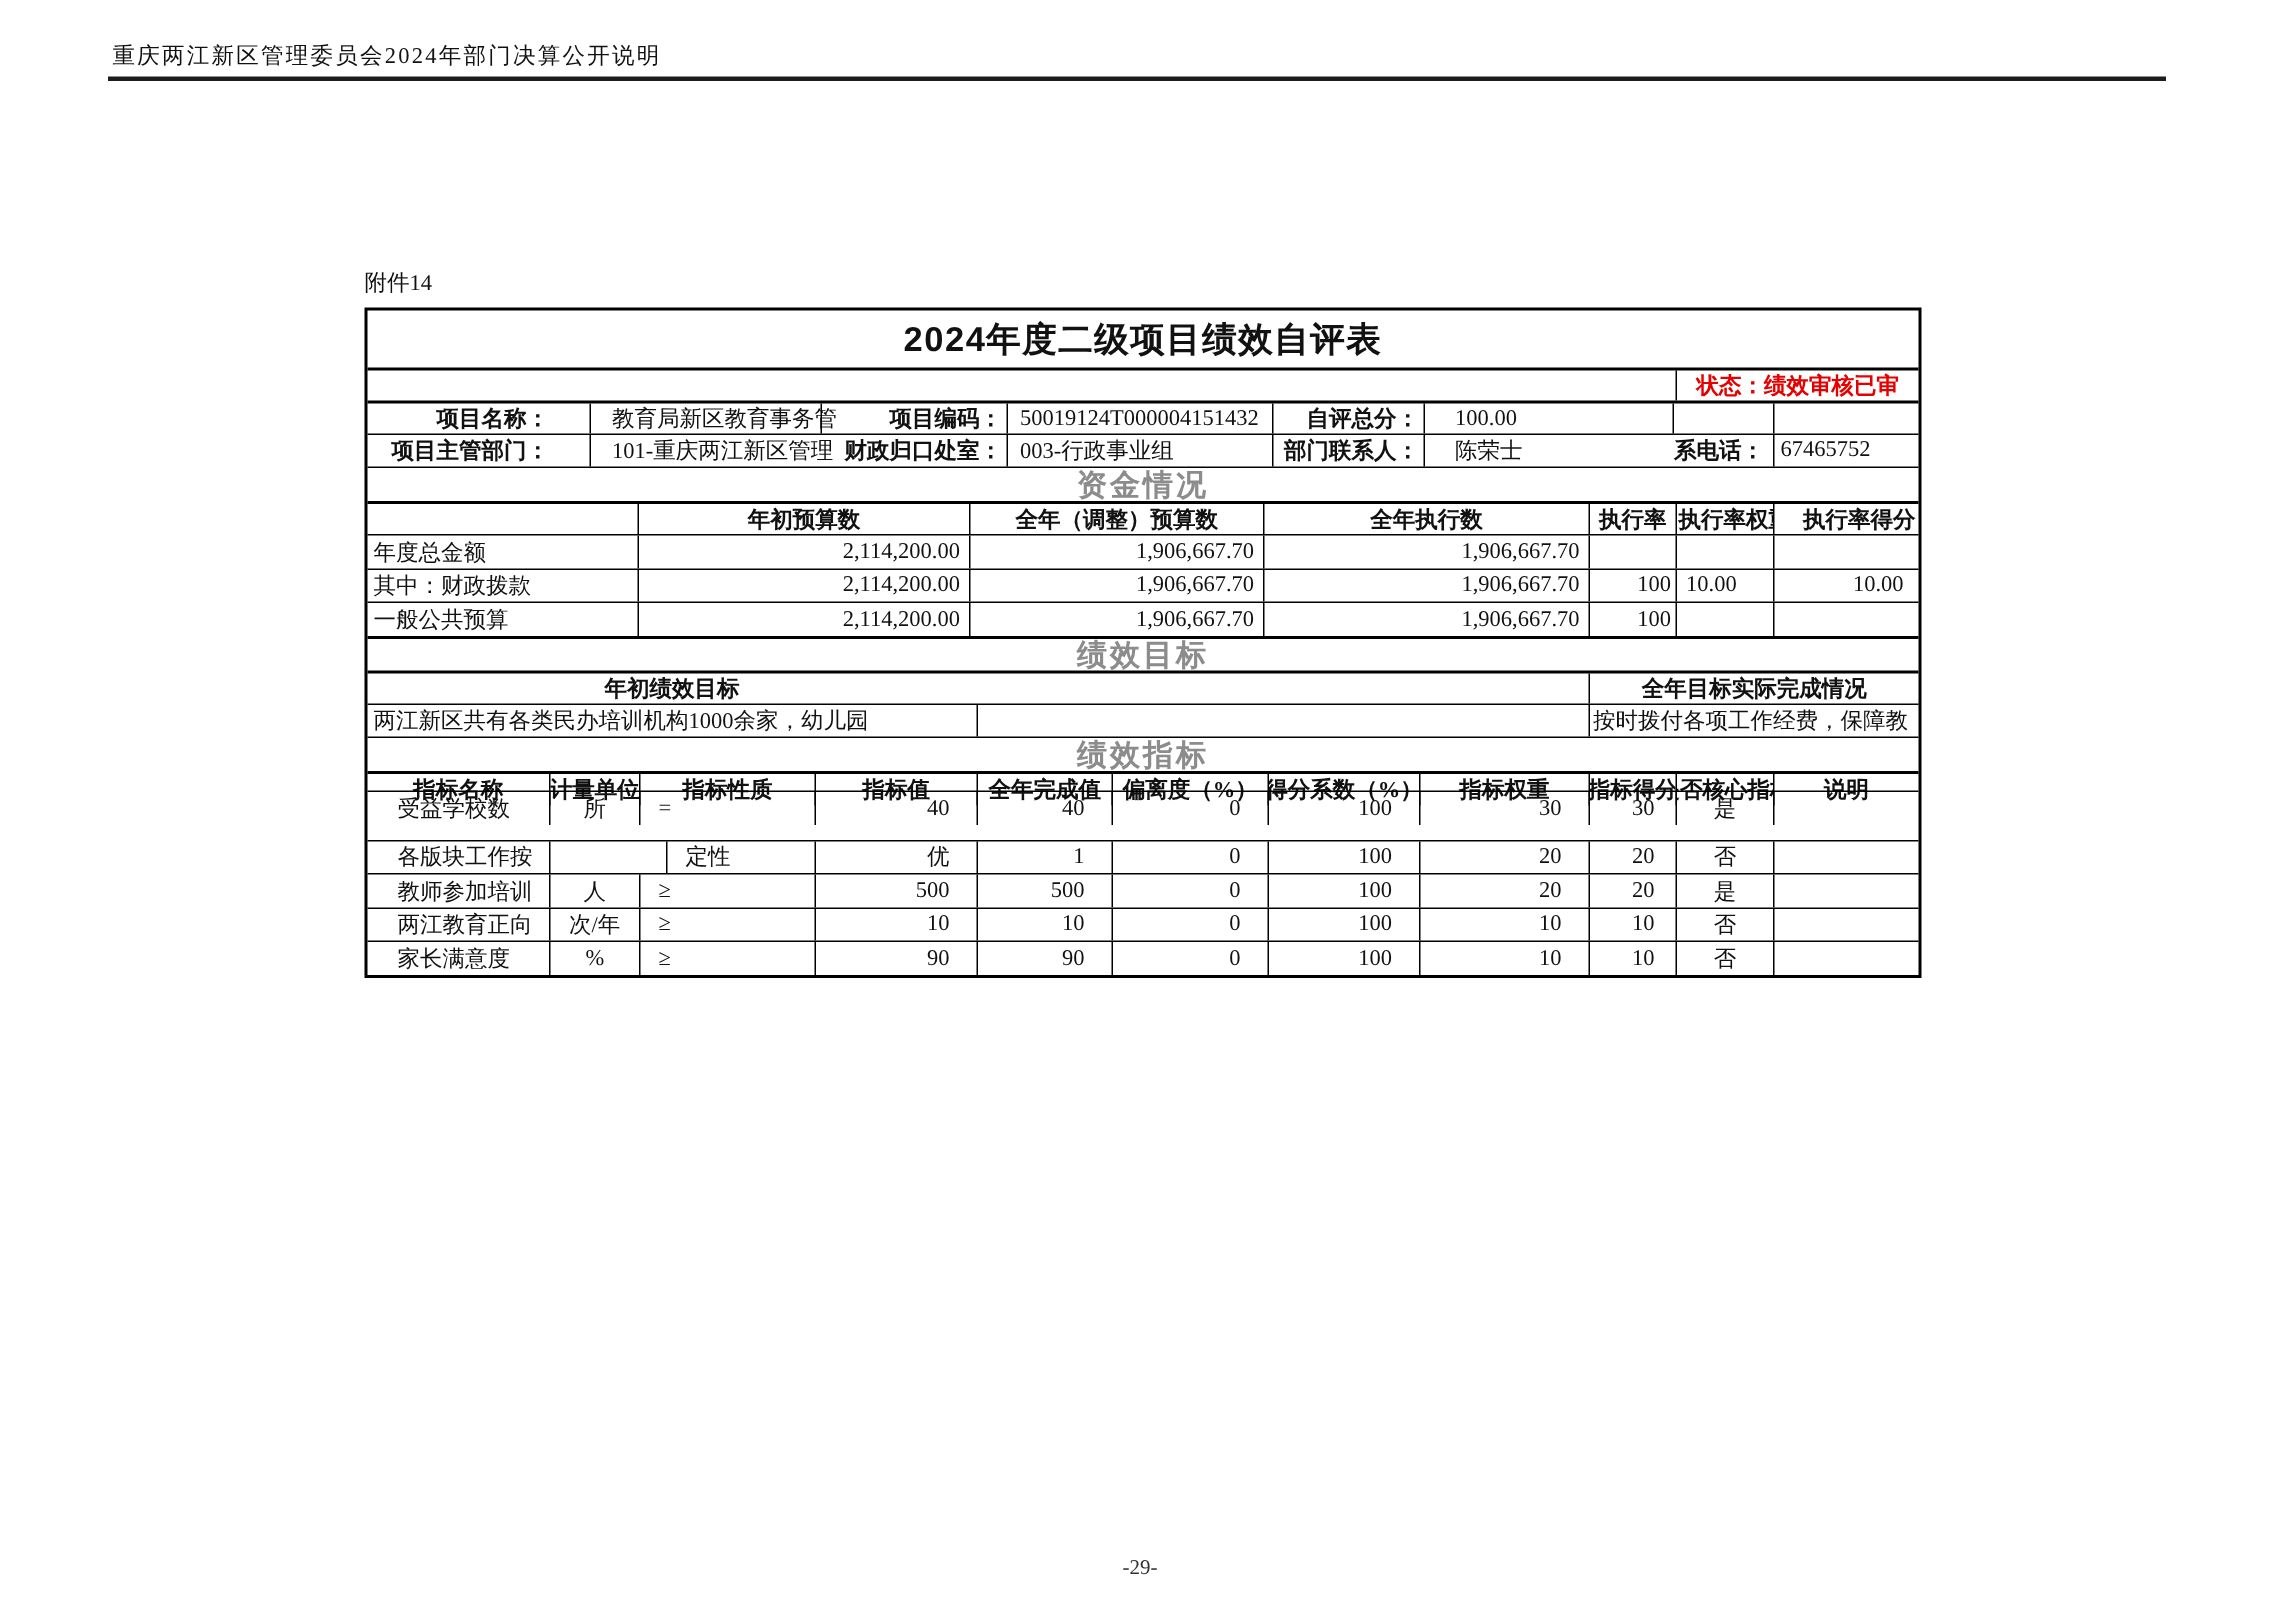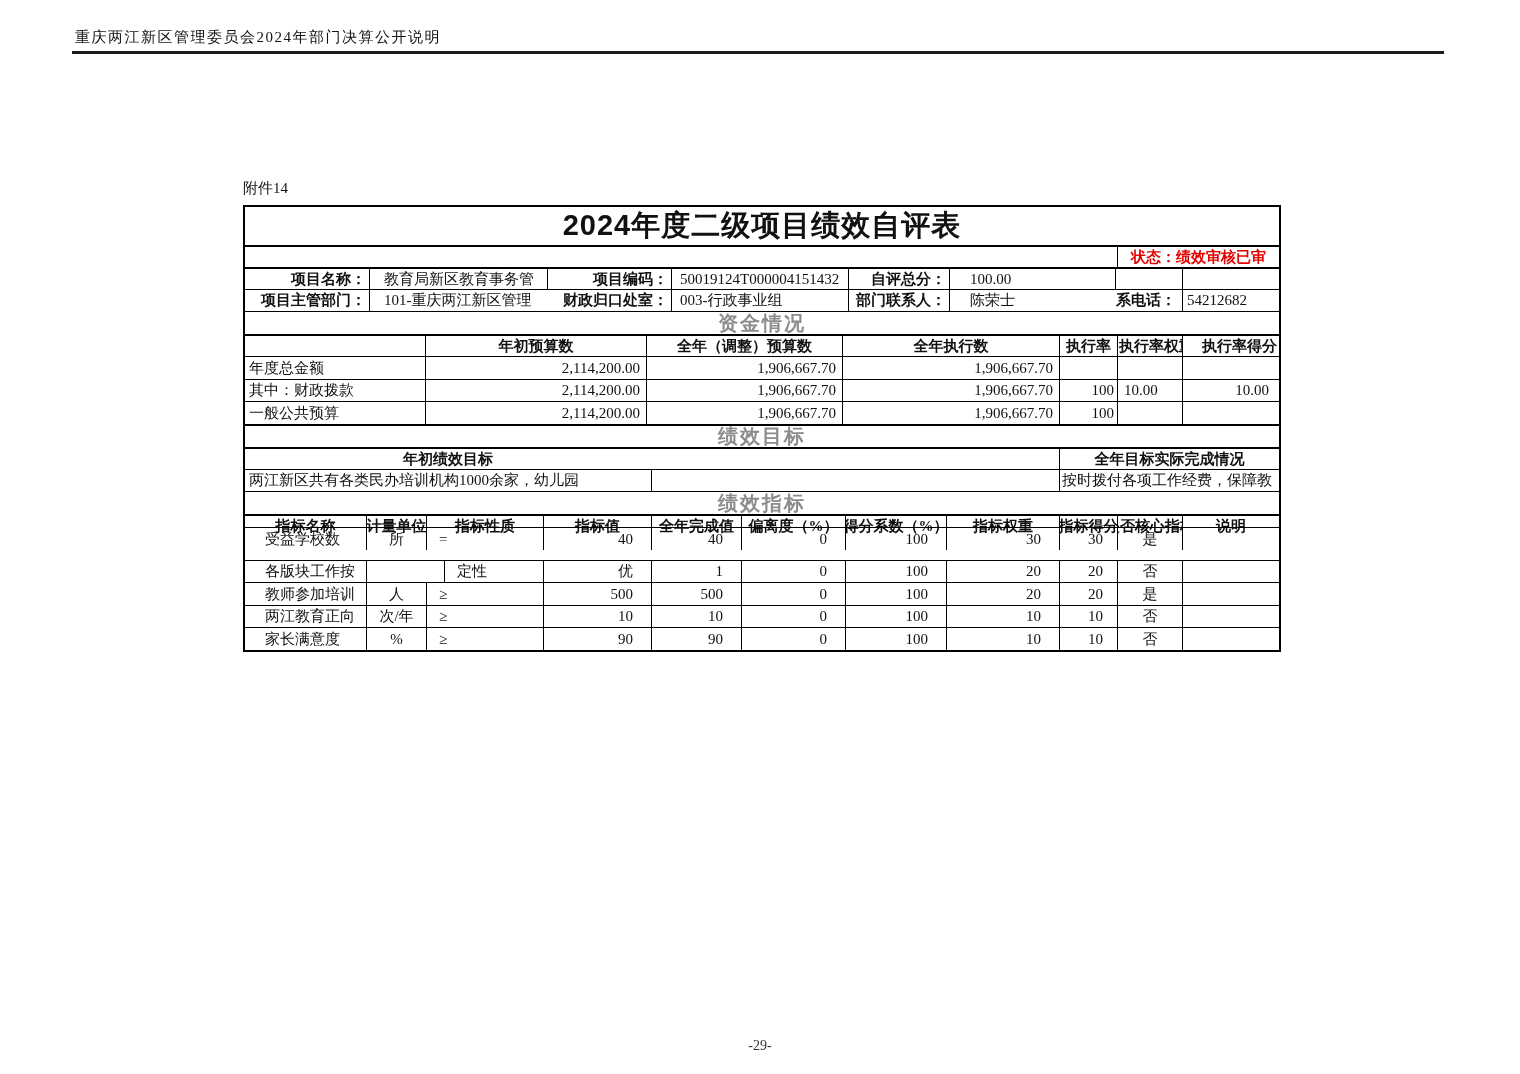--- a/index.html
+++ b/index.html
@@ -15,24 +15,24 @@
   .row.nt{border-top:none;}
   .row.thick{border-top-width:2px;}
   .c{position:absolute;top:0;bottom:0;border-left:1px solid #000;box-sizing:border-box;
      display:flex;align-items:center;overflow:hidden;white-space:nowrap;font-size:15px;}
   .c.nb{border-left:none;}
   .b{font-weight:bold;}
   .al{justify-content:flex-start;}
   .ar{justify-content:flex-end;}
   .ac{justify-content:center;}
   .p4l{padding-left:4px;}  .p6l{padding-left:6px;}  .p8l{padding-left:8px;}
-  .p14l{padding-left:14px;} .p20l{padding-left:20px;} .p12l{padding-left:12px;}
+  .p14l{padding-left:14px;margin-left:24px;} .p20l{padding-left:20px;} .p12l{padding-left:12px;}
   .p3r{padding-right:3px;} .p6r{padding-right:6px;} .p10r{padding-right:10px;}
   .p14r{padding-right:14px;} .p18r{padding-right:18px;}
-  .title-cell{font-family:"Liberation Sans", sans-serif;font-size:29px;font-weight:bold;letter-spacing:1px;}
+  .title-cell{font-family:"Liberation Sans", sans-serif;font-size:23px;font-weight:bold;letter-spacing:1px;}
   .sec-title{font-family:"Liberation Sans", sans-serif;font-size:20px;font-weight:bold;color:#8c8c8c;letter-spacing:2px;}
   .status{color:#e60000;font-weight:bold;}
   .hleft{justify-content:flex-start;padding-left:1px;}
 </style>
 </head>
 <body>
 
 <div class="page">
 
   <div class="doc-header">重庆两江新区管理委员会2024年部门决算公开说明</div>
@@ -62,21 +62,21 @@
     </div>
 
     <div class="row" style="top:82px;height:22px;">
       <div class="c nb ar p3r b" style="left:0;width:124px;">项目主管部门：</div>
       <div class="c al p14l" style="left:124px;width:178px;text-align:center;">101-重庆两江新区管理</div>
       <div class="c nb ar p3r b" style="left:302px;width:124px;">财政归口处室：</div>
       <div class="c al p8l" style="left:426px;width:177px;">003-行政事业组</div>
       <div class="c ar p3r b" style="left:603px;width:101px;">部门联系人：</div>
       <div class="c al p20l" style="left:704px;width:158px;">陈荣士</div>
       <div class="c nb ar p6r b" style="left:862px;width:75px;">系电话：</div>
-      <div class="c al p4l" style="left:937px;width:97px;">54212682</div>
+      <div class="c al p4l" style="left:937px;width:97px;">67465752</div>
     </div>
 
     <div class="row" style="top:104px;height:23px;">
       <div class="c nb ac sec-title" style="left:0;width:1034px;">资金情况</div>
     </div>
 
     <div class="row thick" style="top:127px;height:22px;">
       <div class="c nb" style="left:0;width:180px;"></div>
       <div class="c ac b" style="left:180px;width:221px;">年初预算数</div>
       <div class="c ac b" style="left:401px;width:196px;">全年（调整）预算数</div>

